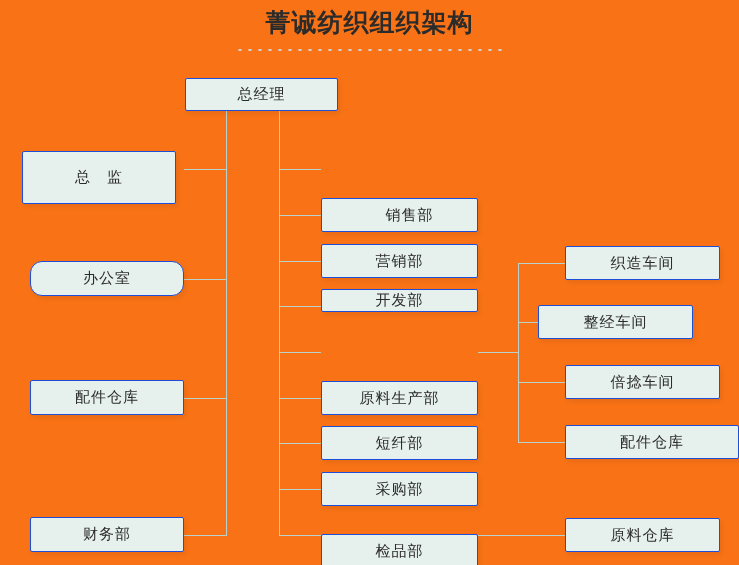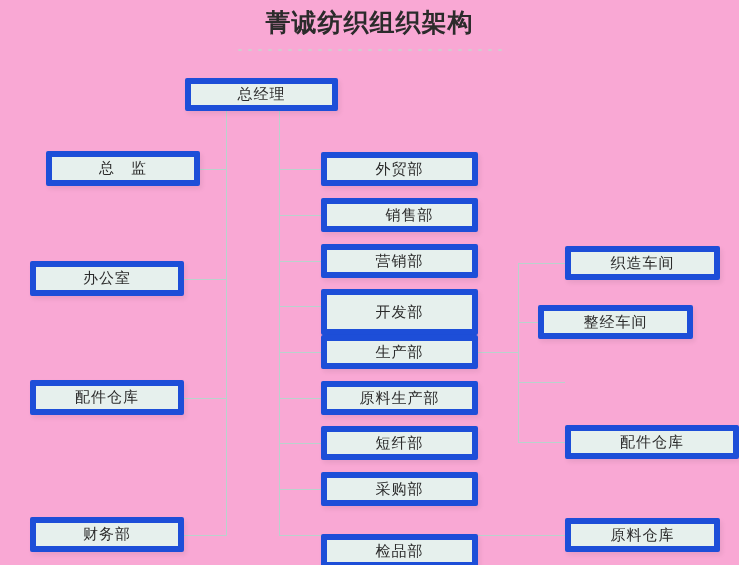--- a/index.html
+++ b/index.html
@@ -10,21 +10,21 @@
     width: 739px;
     height: 565px;
     background: #ffffff;
     font-family: "DejaVu Sans", "Liberation Sans", sans-serif;
     overflow: hidden;
   }
   #chart-root {
     position: relative;
     width: 739px;
     height: 565px;
-    background: #f9a8d4;
+    background: #f97316;
   }
 
   
   .title-block {
     position: absolute;
     left: 0;
     top: 6px;
     width: 739px;
     text-align: center;
   }
@@ -44,21 +44,21 @@
     background-size: 10px 6px;
     background-position: 0 50%;
     background-repeat: repeat-x;
   }
 
   
   .node {
     position: absolute;
     box-sizing: border-box;
     background: #e6f0ed;
-    border: 6px solid #1d4ed8;
+    border: 1px solid #1d4ed8;
     border-radius: 2px;
     box-shadow: 2px 3px 5px rgba(0,0,0,0.07);
     display: flex;
     align-items: center;
     justify-content: center;
     color: #2b2b2b;
     font-size: 15px;
     letter-spacing: 1px;
     white-space: pre;
     font-family: "DejaVu Sans", "Liberation Sans", sans-serif;
@@ -108,33 +108,32 @@
   <div class="line v" style="left:518px; top:263px; height:180px;"></div>
   <div class="line h" style="left:518px; top:263px; width:47px;"></div>
   <div class="line h" style="left:518px; top:322px; width:47px;"></div>
   <div class="line h" style="left:518px; top:382px; width:47px;"></div>
   <div class="line h" style="left:518px; top:442px; width:47px;"></div>
 
   <div class="line h" style="left:478px; top:535px; width:87px;"></div>
 
   <div class="node root" style="left:185px; top:78px; width:153px; height:33px;">总经理</div>
 
-  <div class="node" style="left:46px; top:151px; width:154px; height:35px;">总　监</div>
-  <div class="node" style="left:30px; top:261px; width:154px; height:35px;">办公室</div>
+  <div class="node" style="left:22px; top:151px; width:154px; height:53px;">总　监</div>
+  <div class="node" style="left:30px; top:261px; width:154px; height:35px;border-radius:12px;">办公室</div>
   <div class="node" style="left:30px; top:380px; width:154px; height:35px;">配件仓库</div>
   <div class="node" style="left:30px; top:517px; width:154px; height:35px;">财务部</div>
 
-  <div class="node" style="left:321px; top:152px; width:157px; height:34px;">外贸部</div>
   <div class="node" style="left:321px; top:198px; width:157px; height:34px;padding-left:20px;">销售部</div>
   <div class="node" style="left:321px; top:244px; width:157px; height:34px;">营销部</div>
-  <div class="node" style="left:321px; top:289px; width:157px; height:46px;">开发部</div>
-  <div class="node" style="left:321px; top:335px; width:157px; height:34px;">生产部</div>
+  <div class="node" style="left:321px; top:289px; width:157px; height:23px;">开发部</div>
   <div class="node" style="left:321px; top:381px; width:157px; height:34px;">原料生产部</div>
   <div class="node" style="left:321px; top:426px; width:157px; height:34px;">短纤部</div>
   <div class="node" style="left:321px; top:472px; width:157px; height:34px;">采购部</div>
   <div class="node" style="left:321px; top:534px; width:157px; height:34px;">检品部</div>
 
   <div class="node" style="left:565px; top:246px; width:155px; height:34px;">织造车间</div>
   <div class="node" style="left:538px; top:305px; width:155px; height:34px;">整经车间</div>
+  <div class="node" style="left:565px; top:365px; width:155px; height:34px;">倍捻车间</div>
   <div class="node" style="left:565px; top:425px; width:174px; height:34px;">配件仓库</div>
   <div class="node" style="left:565px; top:518px; width:155px; height:34px;text-align:right;">原料仓库</div>
 
 </div>
 
 </body></html>

